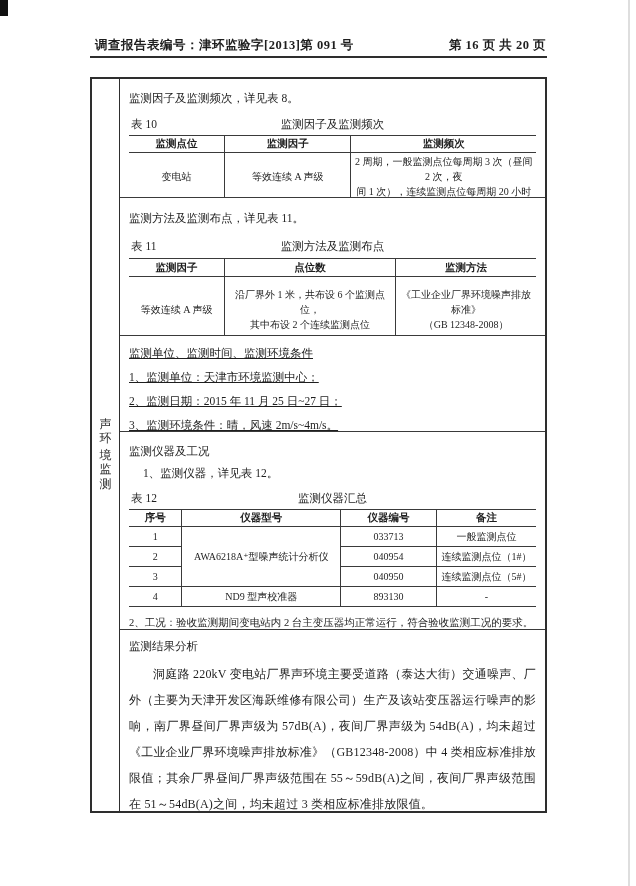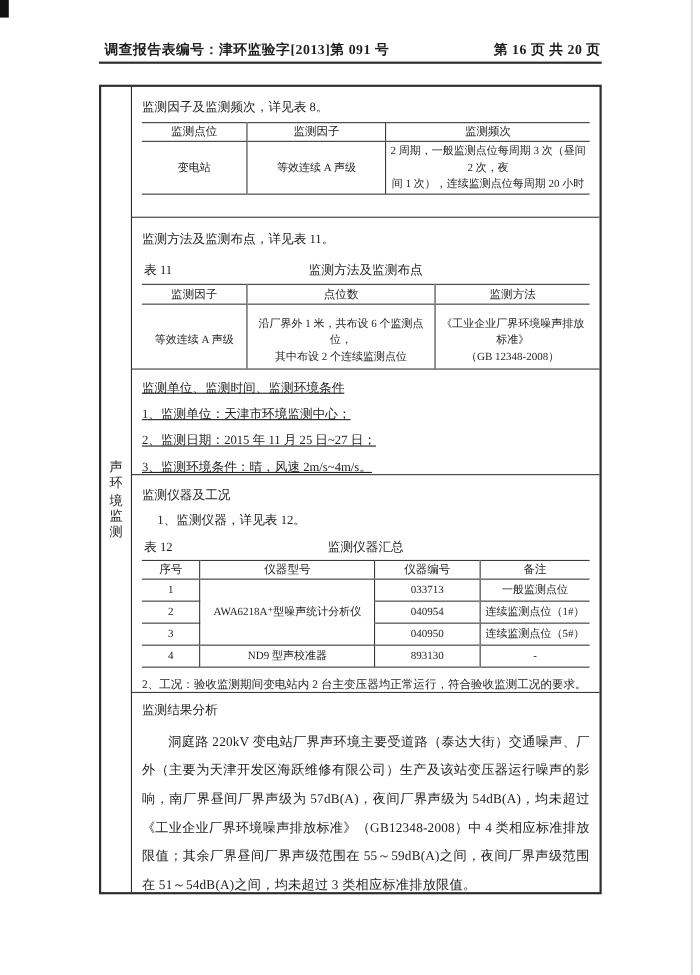--- a/index.html
+++ b/index.html
@@ -35,21 +35,21 @@
   .sec { border-bottom:1px solid #3a3a3a; padding:0 9px; overflow:hidden; }
   .sec:last-child { border-bottom:none; }
   .s1 { height:119px; } .s2 { height:138px; } .s3 { height:96px; } .s4 { height:198px; } .s5 { flex:1; }
 
   .line { font-size:11.5px; line-height:22px; white-space:nowrap; }
   .cap { position:relative; text-align:center; font-size:11.5px; line-height:18px; }
   .cap-label { position:absolute; left:2px; top:0; }
 
   table.dt { width:100%; border-collapse:collapse; table-layout:fixed;
     border-top:1px solid #3a3a3a; border-bottom:1px solid #3a3a3a; }
-  table.dt th { font-weight:normal; border-bottom:1px solid #3a3a3a; font-size:10.5px; padding:1px 2px; }
+  table.dt th { font-weight:bold; border-bottom:1px solid #3a3a3a; font-size:10.5px; padding:1px 2px; }
   table.dt th + th, table.dt td + td { border-left:1px solid #3a3a3a; }
   table.dt td { text-align:center; vertical-align:middle; font-size:10px; padding:1px 3px; line-height:15px; }
   .t10 th { height:17px; } .t10 td { height:47px; }
   .t11 th { height:18px; } .t11 td { height:66px;margin-top:15px; }
   .t12 th { height:17px; } .t12 td { height:20px; font-size:10.5px; }
   .t12 tbody tr + tr td { border-top:1px solid #3a3a3a; }
 
   .s1 .sec-intro { margin-top:8px; }
   .s1 .cap { margin-top:6px; } .s1 table { margin-top:2px; }
   .s2 .sec-intro { margin-top:9px; }
@@ -76,20 +76,24 @@
 
 <div class="main-table">
   <div class="side-col">
     <div class="side-label">声环境监测</div>
   </div>
 
   <div class="content-col">
 
     <div class="sec s1">
       <div class="line sec-intro">监测因子及监测频次，详见表 8。</div>
+      <div class="cap">
+        <span class="cap-label">表 10</span>
+        <span>监测因子及监测频次</span>
+      </div>
       <table class="dt t10">
         <colgroup>
             <col style="width:23.5%">
             <col style="width:31%">
             <col style="width:45.5%">
           </colgroup>
         <thead>
           <tr>
             <th>监测点位</th>
             <th>监测因子</th>

